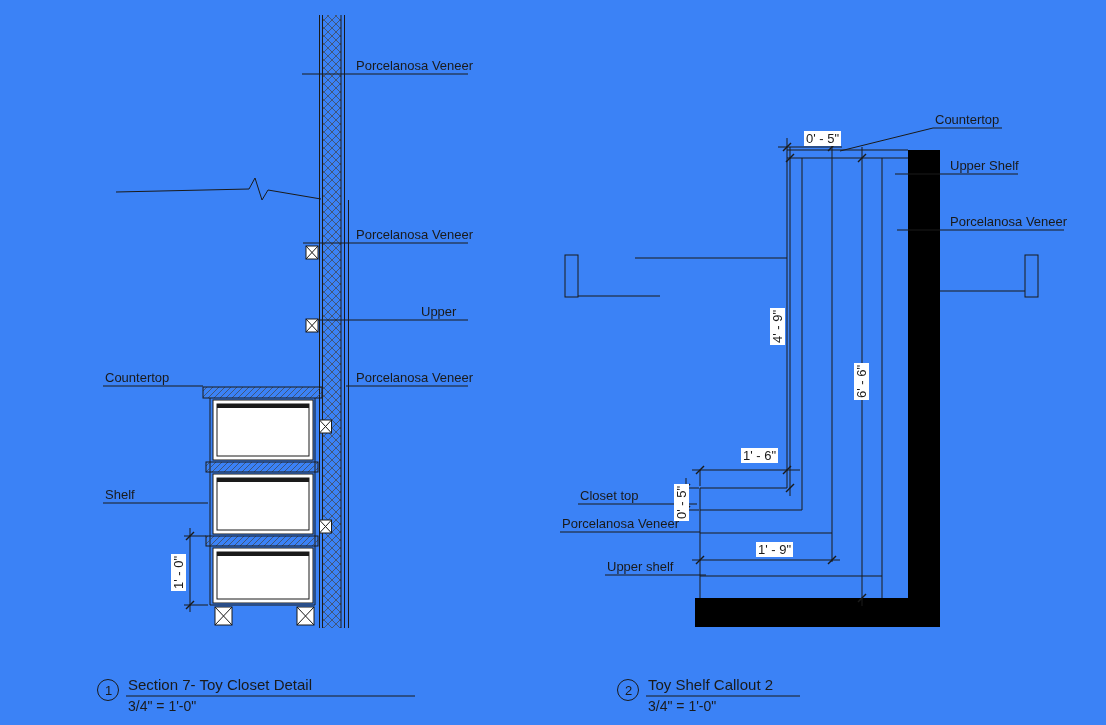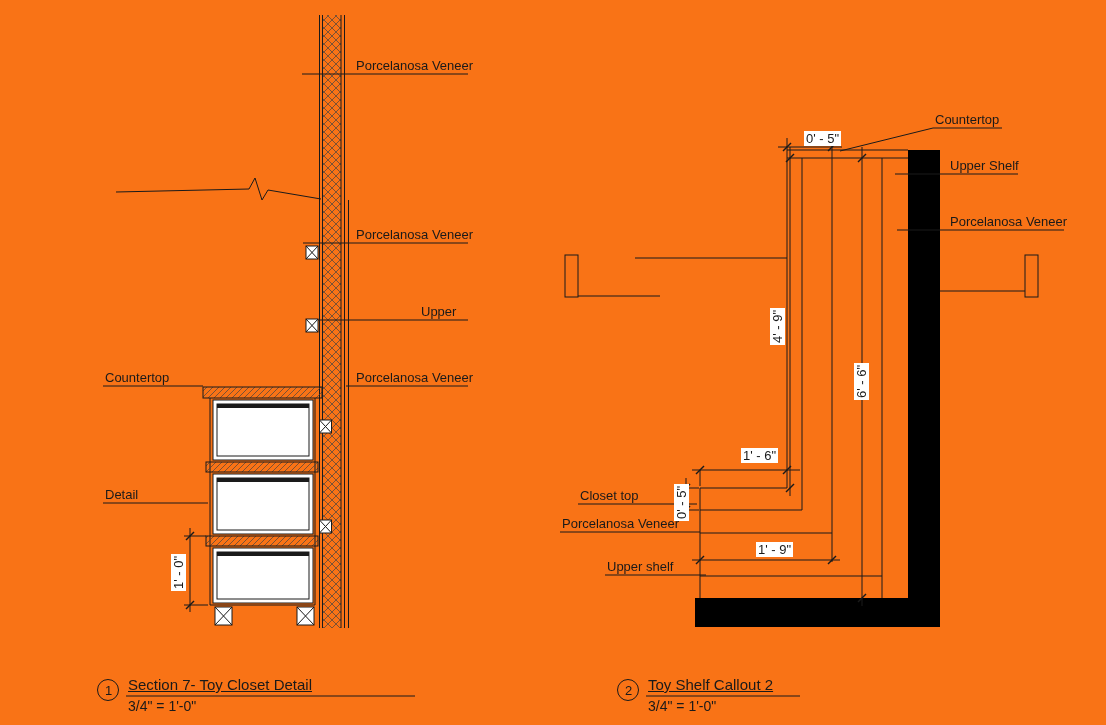--- a/index.html
+++ b/index.html
@@ -1,23 +1,23 @@
 <!DOCTYPE html>
 <html><head>
 <meta charset="utf-8">
 <style>
   * { margin:0; padding:0; box-sizing:border-box; }
   html,body { background:#ffffff; }
   body { font-family:"Liberation Sans", sans-serif; color:#1a1a1a; }
-  .canvas { position:relative; width:1106px; height:725px; background:#f97316; overflow:hidden; }
+  .canvas { position:relative; width:1106px; height:725px; background:#3b82f6; overflow:hidden; }
   .canvas > svg { position:absolute; left:0; top:0; }
   .lbl { position:absolute; font-size:13px; line-height:15px; white-space:nowrap; }
   .dim { position:absolute; font-size:13px; line-height:15px; white-space:nowrap; background:#fff; padding:0 2px; }
   .dim.v { transform:rotate(-90deg); transform-origin:0 0; }
-  .title-name { position:absolute; font-size:15px; line-height:17px; white-space:nowrap;text-decoration:underline; }
+  .title-name { position:absolute; font-size:15px; line-height:17px; white-space:nowrap; }
   .title-scale { position:absolute; font-size:14px; line-height:16px; white-space:nowrap; }
   .title-num { position:absolute; font-size:13px; line-height:15px; width:21px; text-align:center; }
 </style>
 </head>
 <body>
 
 <div class="canvas">
 
   <svg width="1106" height="725" viewBox="0 0 1106 725">
     <defs>
@@ -157,21 +157,21 @@
       <line x1="560" y1="532" x2="700" y2="532"></line>
       <line x1="605" y1="575" x2="706" y2="575"></line>
     </g>
   </svg>
 
   <div class="lbl" style="left:356px;top:58px">Porcelanosa Veneer</div>
   <div class="lbl" style="left:356px;top:227px">Porcelanosa Veneer</div>
   <div class="lbl" style="left:421px;top:304px">Upper</div>
   <div class="lbl" style="left:105px;top:370px">Countertop</div>
   <div class="lbl" style="left:356px;top:370px">Porcelanosa Veneer</div>
-  <div class="lbl" style="left:105px;top:487px">Detail</div>
+  <div class="lbl" style="left:105px;top:487px">Shelf</div>
   <div class="dim v" style="left:171px;top:591px">1' - 0"</div>
 
   <div class="title-num" style="left:98px;top:683px">1</div>
   <div class="title-name" style="left:128px;top:676px">Section 7- Toy Closet Detail</div>
   <div class="title-scale" style="left:128px;top:698px">3/4" = 1'-0"</div>
 
   <div class="lbl" style="left:935px;top:112px">Countertop</div>
   <div class="lbl" style="left:950px;top:158px">Upper Shelf</div>
   <div class="lbl" style="left:950px;top:214px">Porcelanosa Veneer</div>
   <div class="lbl" style="left:580px;top:488px">Closet top</div>

